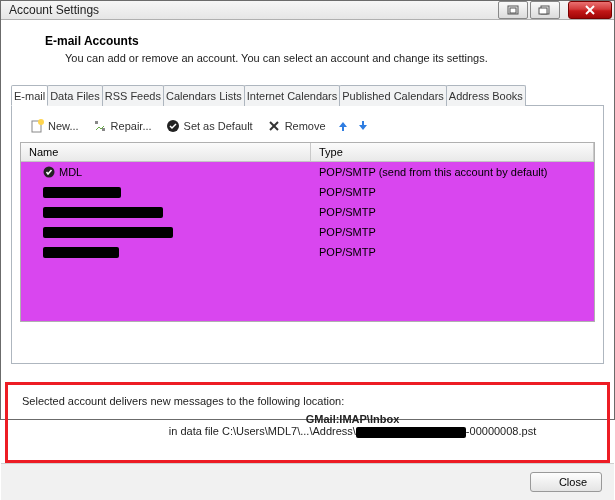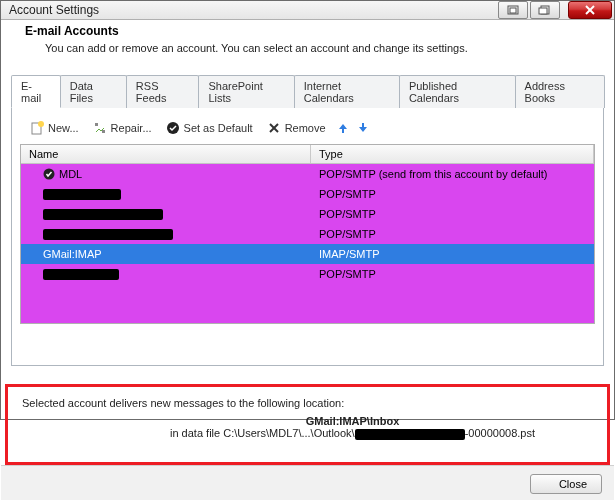--- a/index.html
+++ b/index.html
@@ -4,26 +4,26 @@
 <style>
 *{box-sizing:border-box;margin:0;padding:0;font-family:"Segoe UI",Tahoma,sans-serif;font-size:11px;}
 body{background:#fff;width:615px;height:500px;overflow:hidden;}
 .window{width:615px;height:420px;border:1px solid #6b6b6b;display:flex;flex-direction:column;background:#fff;}
 .titlebar{height:26px;background:linear-gradient(#f6f6f6,#e6e6e6);display:flex;align-items:center;padding:0 2px 0 8px;border-bottom:1px solid #b0b0b0;}
 .titlebar .title{flex:1;font-size:12px;color:#222;}
 .titlebtn{width:30px;height:18px;margin-left:2px;border:1px solid #888;border-radius:2px;display:flex;align-items:center;justify-content:center;background:linear-gradient(#fafafa,#dcdcdc);cursor:pointer;}
 .titlebtn svg{width:14px;height:10px;}
 .closebtn{width:44px;height:18px;margin-left:8px;border:1px solid #7a0000;border-radius:3px;background:linear-gradient(#ea7171,#d23a3a 45%,#c31818 55%,#a00606);display:flex;align-items:center;justify-content:center;cursor:pointer;}
 .closebtn svg{stroke:#fff;stroke-width:2;}
-.header-area{padding:4px 20px 12px 24px;}
+.header-area{padding:14px 20px 12px 24px;margin-left:20px;}
 .header-area h2{font-size:12px;font-weight:bold;color:#000;}
 .header-area p{font-size:11px;color:#222;margin:4px 0 0 20px;}
 .tabs-wrap{padding:0 10px;}
 .tabs{display:flex;border-bottom:1px solid #aeb6bf;margin-top:8px;}
-.tab{padding:4px 9px 3px;border:1px solid #aeb6bf;border-bottom:none;background:#f2f3f4;margin-right:-1px;border-radius:2px 2px 0 0;cursor:pointer;position:relative;top:1px;color:#333;}
+.tab{padding:4px 2px 3px;border:1px solid #aeb6bf;border-bottom:none;background:#f2f3f4;margin-right:-1px;border-radius:2px 2px 0 0;cursor:pointer;position:relative;top:1px;color:#333;}
 .tab.active{background:#fff;border-bottom:1px solid #fff;z-index:1;}
 .tab-body{border:1px solid #aeb6bf;border-top:none;padding:8px;background:#fff;height:258px;}
 .toolbar{display:flex;align-items:center;padding:3px 0 7px 6px;gap:6px;font-size:11px;color:#333;}
 .tbtn{display:flex;align-items:center;gap:4px;padding:2px 4px;cursor:pointer;border-radius:2px;}
 .tbtn svg{width:14px;height:14px;}
 .arrbtn{width:14px;height:14px;}
 .list{border:1px solid #b0b0b0;height:180px;overflow:auto;background:#d946ef;}
 .list-header{display:flex;background:linear-gradient(#fbfbfb,#e9e9e9);border-bottom:1px solid #c4c4c4;}
 .list-header .col{padding:3px 8px;border-right:1px solid #c9c9c9;}
 .col-name{width:290px;}
@@ -70,21 +70,21 @@
   <div class="header-area">
     <h2>E-mail Accounts</h2>
     <p>You can add or remove an account. You can select an account and change its settings.</p>
   </div>
 
   <div class="tabs-wrap">
     <div class="tabs" id="tabs">
         <div class="tab active">E-mail</div>
         <div class="tab">Data Files</div>
         <div class="tab">RSS Feeds</div>
-        <div class="tab">SharePoint Lists</div>
+        <div class="tab">Calendars Lists</div>
         <div class="tab">Internet Calendars</div>
         <div class="tab">Published Calendars</div>
         <div class="tab">Address Books</div>
       </div>
 
     <div class="tab-body">
       <div class="toolbar">
         <div class="tbtn">
           <svg viewBox="0 0 14 14">
               <rect x="2" y="2" width="9" height="11" fill="#fff" stroke="#888"></rect>
@@ -150,43 +150,37 @@
                 <span class="redacted" style="width: 120px;"></span>
               </div>
               <div class="type-cell">POP/SMTP</div>
             </div>
             <div class="row">
               <div class="name-cell">
                 <span class="redacted" style="width: 130px;"></span>
               </div>
               <div class="type-cell">POP/SMTP</div>
             </div>
-            <div class="row selected">
-              <div class="name-cell">
-                <span>GMail:IMAP</span>
-              </div>
-              <div class="type-cell">IMAP/SMTP</div>
-            </div>
             <div class="row">
               <div class="name-cell">
                 <span class="redacted" style="width: 76px;"></span>
               </div>
               <div class="type-cell">POP/SMTP</div>
             </div>
           </div>
       </div>
     </div>
   </div>
 
   <div class="info-frame">
     <div>Selected account delivers new messages to the following location:</div>
     <div class="info-body">
       <div><b>GMail:IMAP\Inbox</b></div>
       <div>
-        <span>in data file C:\Users\MDL7\...\Outlook\</span><span class="redacted" style="width:110px;vertical-align:middle"></span><span>-00000008.pst</span>
+        <span>in data file C:\Users\MDL7\...\Address\</span><span class="redacted" style="width:110px;vertical-align:middle"></span><span>-00000008.pst</span>
       </div>
     </div>
   </div>
 
   <div class="buttonbar">
     <button class="btn">Close</button>
   </div>
 
 </div>
 

